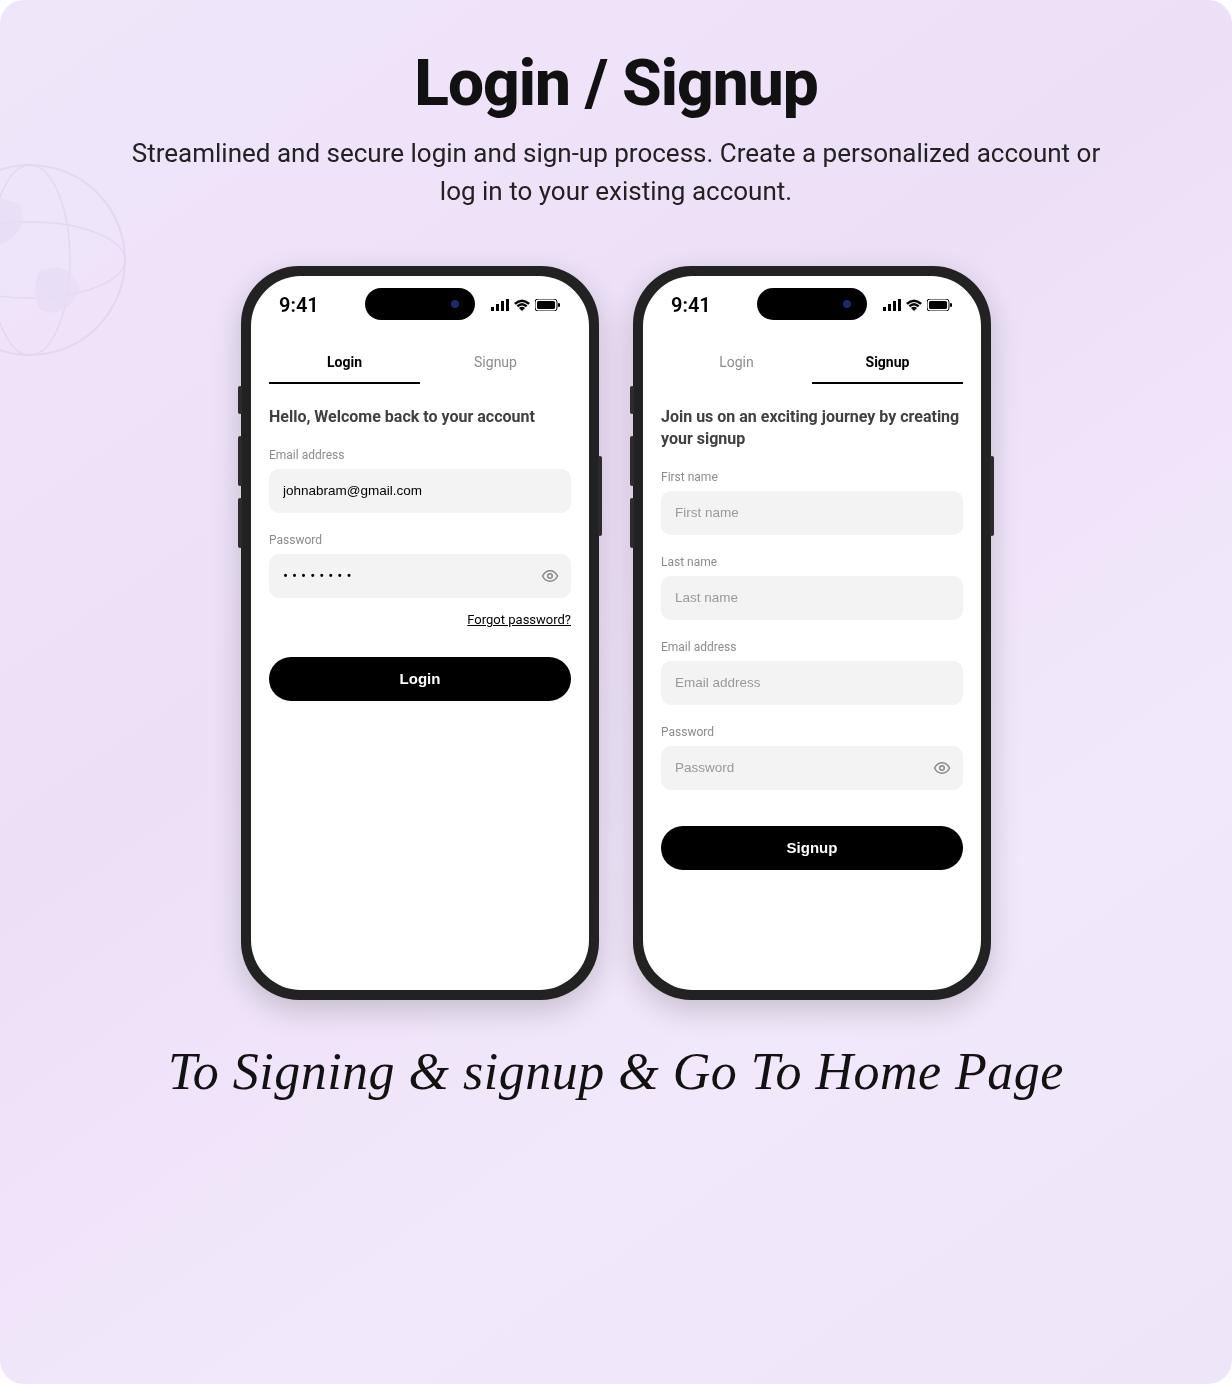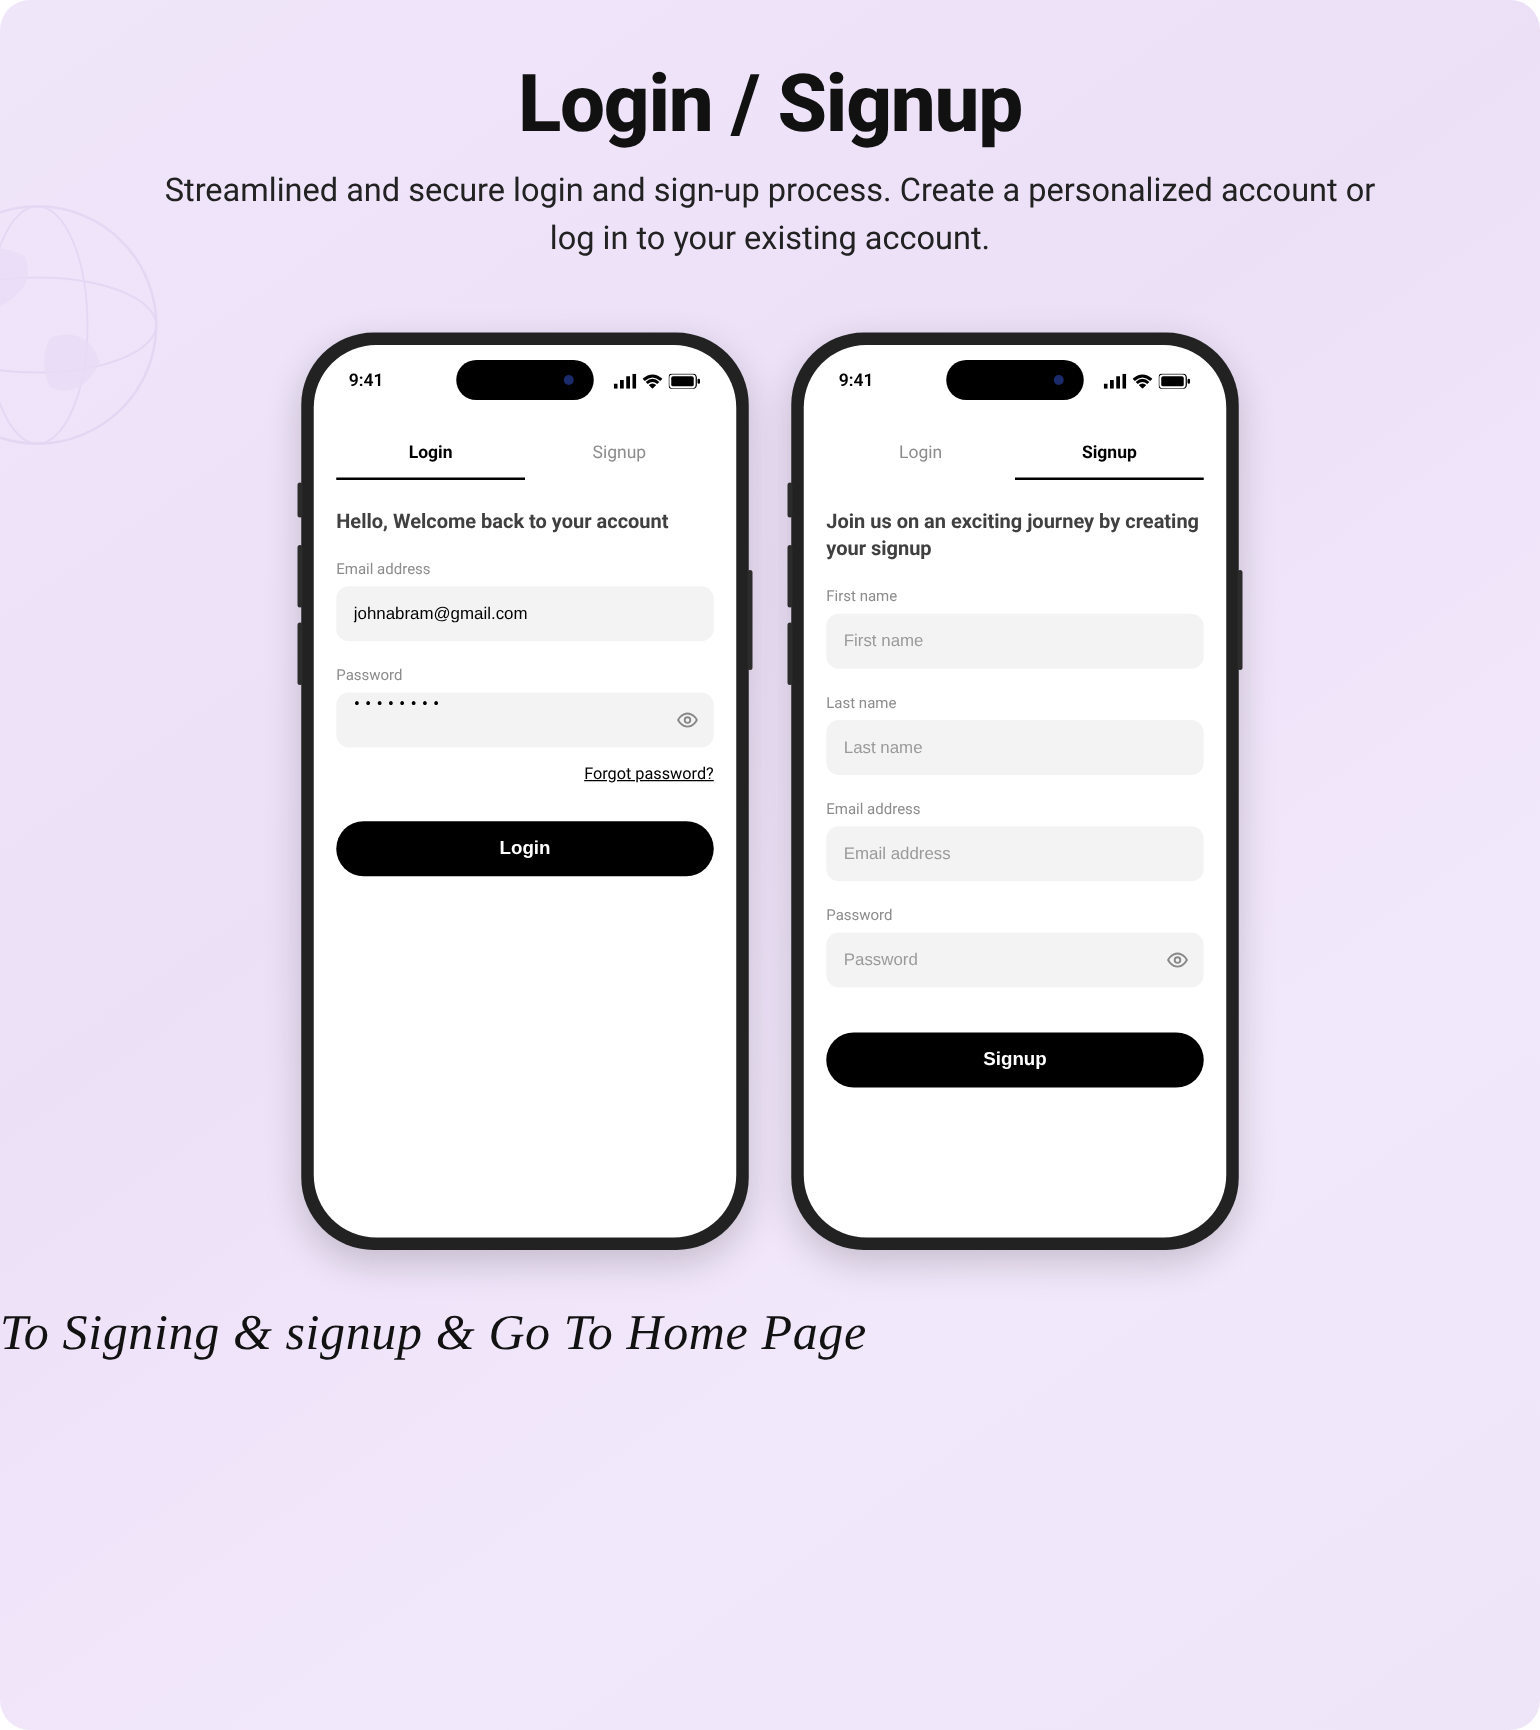--- a/index.html
+++ b/index.html
@@ -91,21 +91,21 @@
     width:8px; height:8px;
     background:#1a2a6b;
     border-radius:50%;
   }
   .statusbar {
     display: flex;
     justify-content: space-between;
     align-items: center;
     padding: 14px 28px 0;
     height: 44px;
-    font-size: 14px;
+    font-size: 20px;
     font-weight: 600;
     color: #000;
     gap: 28px;
   }
   .status-icons { display:flex; align-items:center; gap:5px; }
   .content {
     padding: 22px 18px 0;
   }
   .tabs {
     display: flex;
@@ -138,20 +138,21 @@
     font-size: 12px;
     color: #8c8c8c;
     margin-bottom: 7px;
   }
   .input-wrap {
     position: relative;
     background: #f3f3f3;
     border-radius: 10px;
     height: 44px;
     display: flex;
+    align-items: center;
     padding: 0 14px;
   }
   .input {
     border: none;
     background: transparent;
     width: 100%;
     font-size: 13.5px;
     color: #000;
     outline: none;
   }
@@ -179,24 +180,24 @@
     color: #fff;
     border: none;
     border-radius: 22px;
     height: 44px;
     font-size: 15px;
     font-weight: 700;
     margin-top: 30px;
     cursor: pointer;
   }
   .caption {
-    text-align: left;
+    text-align: center;
     margin-top: 42px;
     font-family: "Brush Script MT", "Segoe Script", cursive;
-    font-size: 40px;
+    font-size: 52px;
     font-style: italic;
     color: #121212;
     letter-spacing: 0.5px;
   }
   .dots { letter-spacing: 4px; font-size: 15px; }
 </style>
 </head>
 <body>
 
 <div class="canvas">

